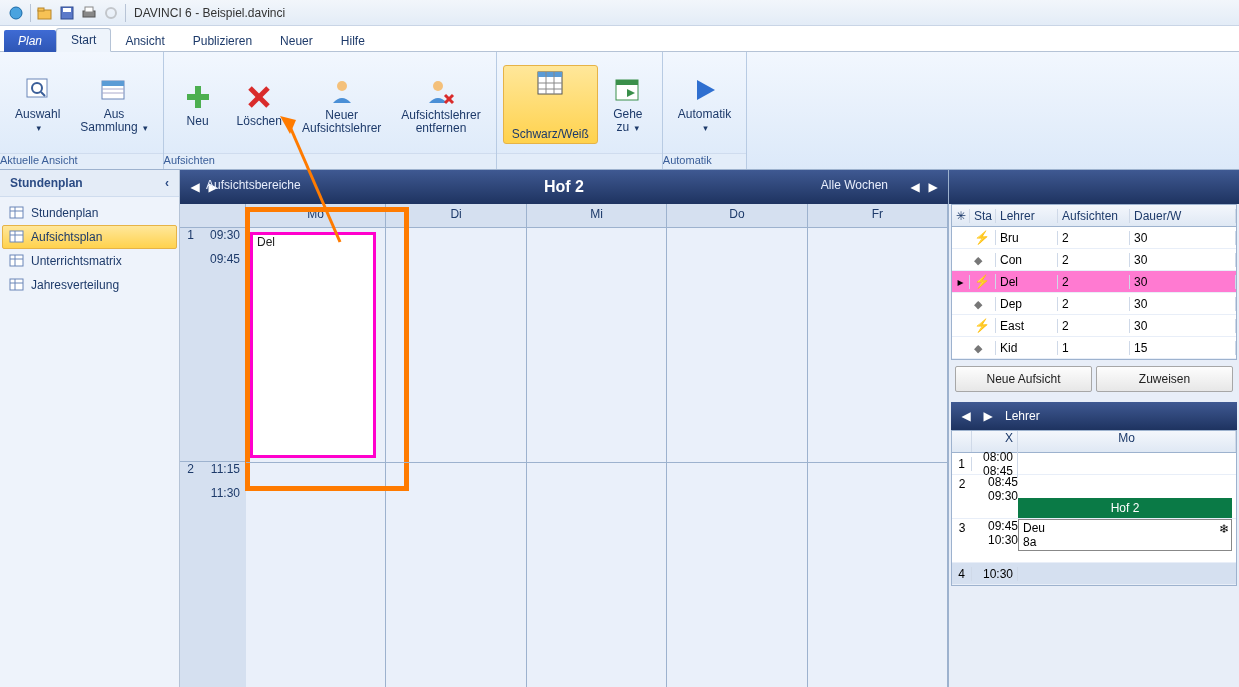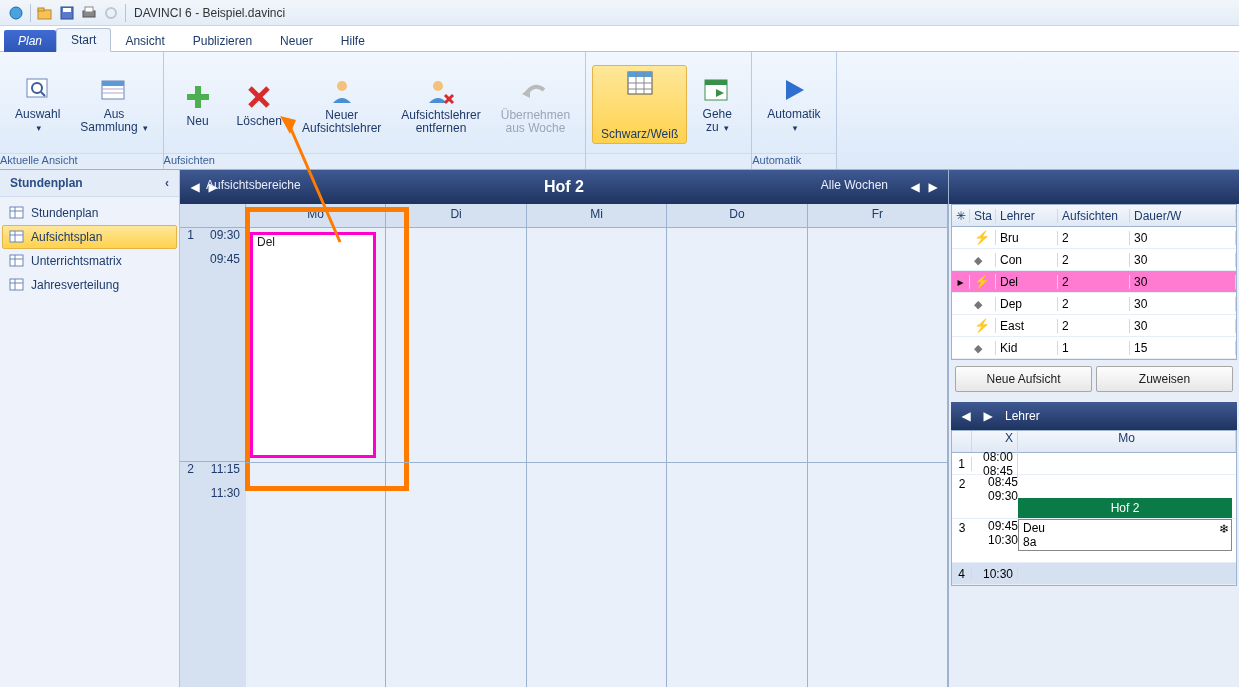--- a/index.html
+++ b/index.html
@@ -194,30 +194,20 @@
             <svg width="30" height="28">
               <circle cx="12" cy="9" r="5" fill="#f4c07a"></circle>
               <path d="M3 26 Q12 16 21 26 Z" fill="#4a8fd6"></path>
               <line x1="19" y1="18" x2="27" y2="26" stroke="#d92b2b" stroke-width="3"></line>
               <line x1="27" y1="18" x2="19" y2="26" stroke="#d92b2b" stroke-width="3"></line>
             </svg>
           </span>
         <span class="lbl">Aufsichtslehrer
 entfernen</span>
       </div>
-      <div class="big-btn disabled">
-        <span class="ic">
-            <svg width="30" height="26">
-              <path d="M6 16 Q14 4 24 12" fill="none" stroke="#bbb" stroke-width="4"></path>
-              <polygon points="2,16 10,10 10,20" fill="#bbb"></polygon>
-            </svg>
-          </span>
-        <span class="lbl">Übernehmen
-aus Woche</span>
-      </div>
     </div>
     <div class="group-label">Aufsichten</div>
   </div>
 
   <div class="group">
     <div class="group-items">
       <div class="big-btn highlighted">
         <span class="ic">
             <svg width="30" height="30">
               <rect x="3" y="3" width="24" height="22" fill="#fff" stroke="#555"></rect>

